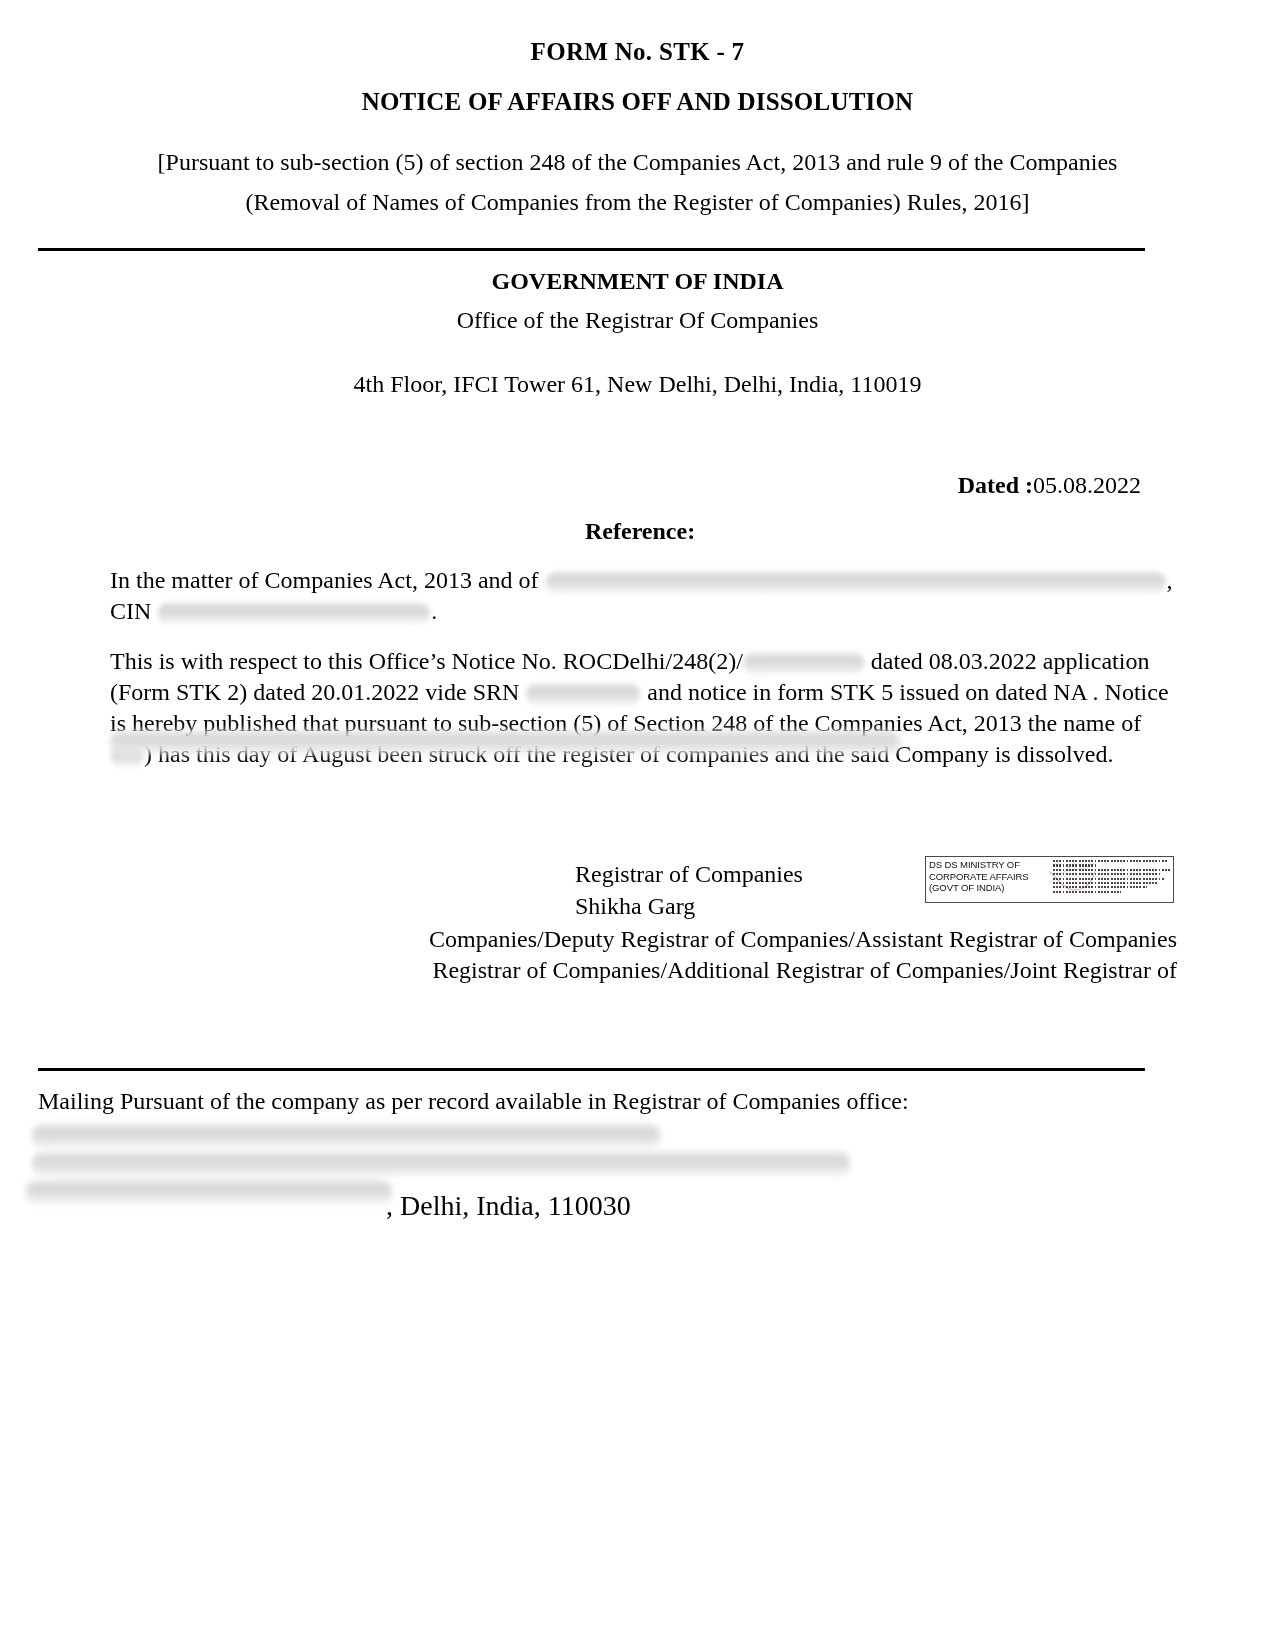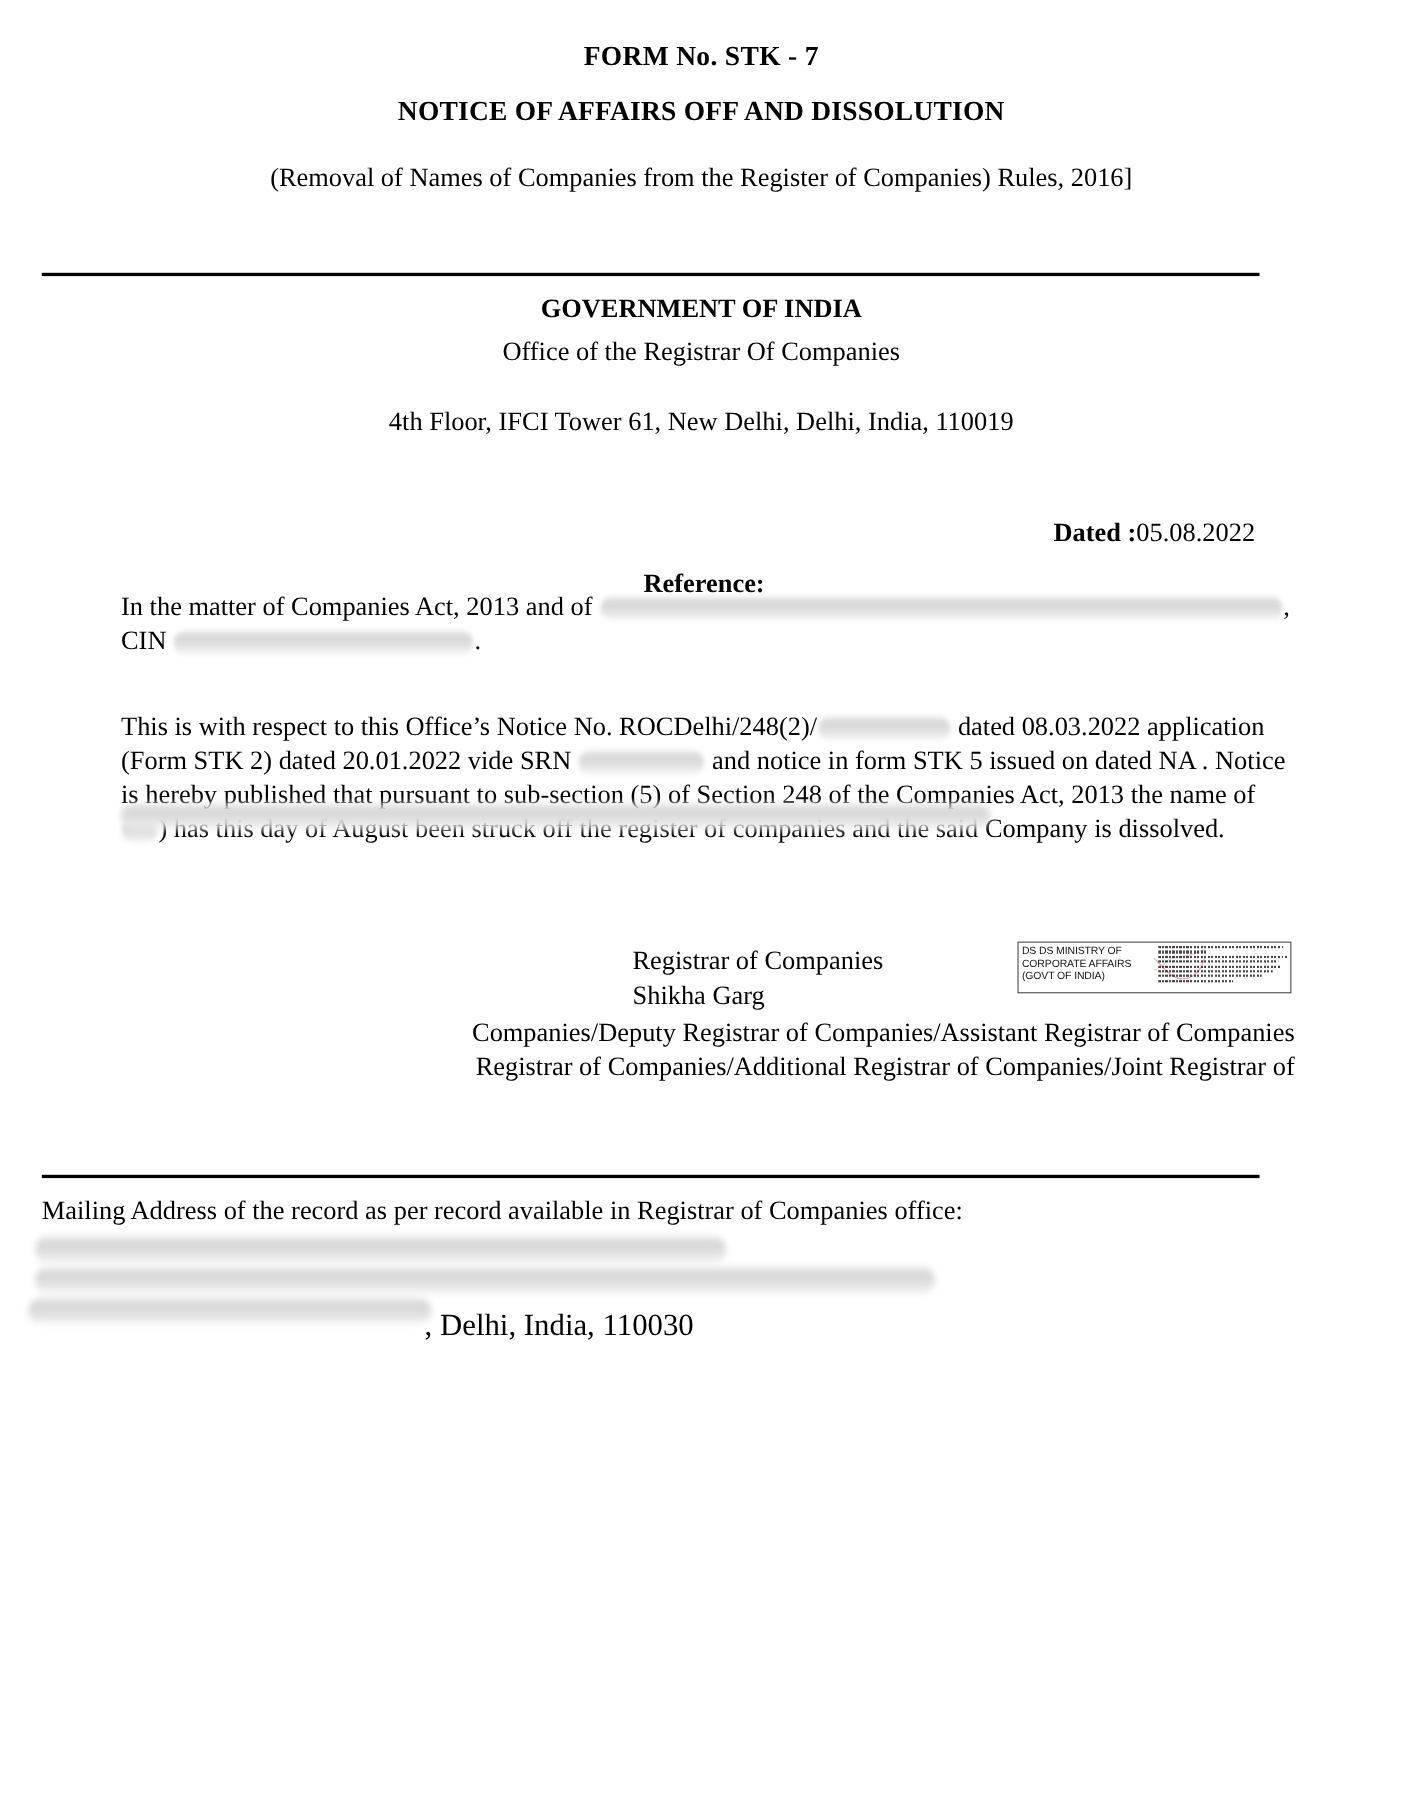--- a/index.html
+++ b/index.html
@@ -101,21 +101,21 @@
   }
 
   
   .para {
     position: absolute;
     font-size: 24px;
     line-height: 31px;
     text-align: left;
   }
   .para-1 {
-    top: 537px;
+    top: 565px;
     left: 110px;
     width: 1070px;
   }
   .para-2 {
     top: 646px;
     left: 110px;
     width: 1070px;
   }
   .para-1 .l2 { display: block; }
 
@@ -238,20 +238,21 @@
 </style>
 </head>
 <body>
 
 <div class="page">
 
   <div class="form-no">FORM No. STK  - 7</div>
   <div class="notice-title">NOTICE OF AFFAIRS OFF AND DISSOLUTION</div>
 
   <div class="statute">
+    <div>[Pursuant to sub-section (5) of section 248 of the Companies Act, 2013 and rule 9 of the Companies</div>
     <div>(Removal of Names of Companies from the Register of Companies) Rules, 2016]</div>
   </div>
 
   <div class="rule rule-top"></div>
 
   <div class="govt-block">
     <div class="govt-1">GOVERNMENT OF INDIA</div>
     <div class="govt-3">Office of the Registrar Of Companies</div>
     <div class="govt-addr">4th Floor, IFCI Tower 61, New Delhi, Delhi, India, 110019</div>
   </div>
@@ -300,21 +301,21 @@
     <div>Shikha Garg</div>
   </div>
 
   <div class="designation">
     <div>Companies/Deputy Registrar of Companies/Assistant Registrar of Companies</div>
     <div>Registrar of Companies/Additional Registrar of Companies/Joint Registrar of</div>
   </div>
 
   <div class="rule rule-bottom"></div>
 
-  <div class="mailing-label">Mailing Address of the record as per record available in Registrar of Companies office:</div>
+  <div class="mailing-label">Mailing Pursuant of the company as per record available in Registrar of Companies office:</div>
 
   <div class="redact-block" style="top:1122px; left:32px; width:628px; height:28px;"></div>
   <div class="redact-block" style="top:1150px; left:32px; width:818px; height:28px;"></div>
   <div class="redact-block" style="top:1178px; left:26px; width:366px; height:28px;"></div>
 
   <div class="mailing-tail">, Delhi, India, 110030</div>
 
 </div>
 
 </body></html>

